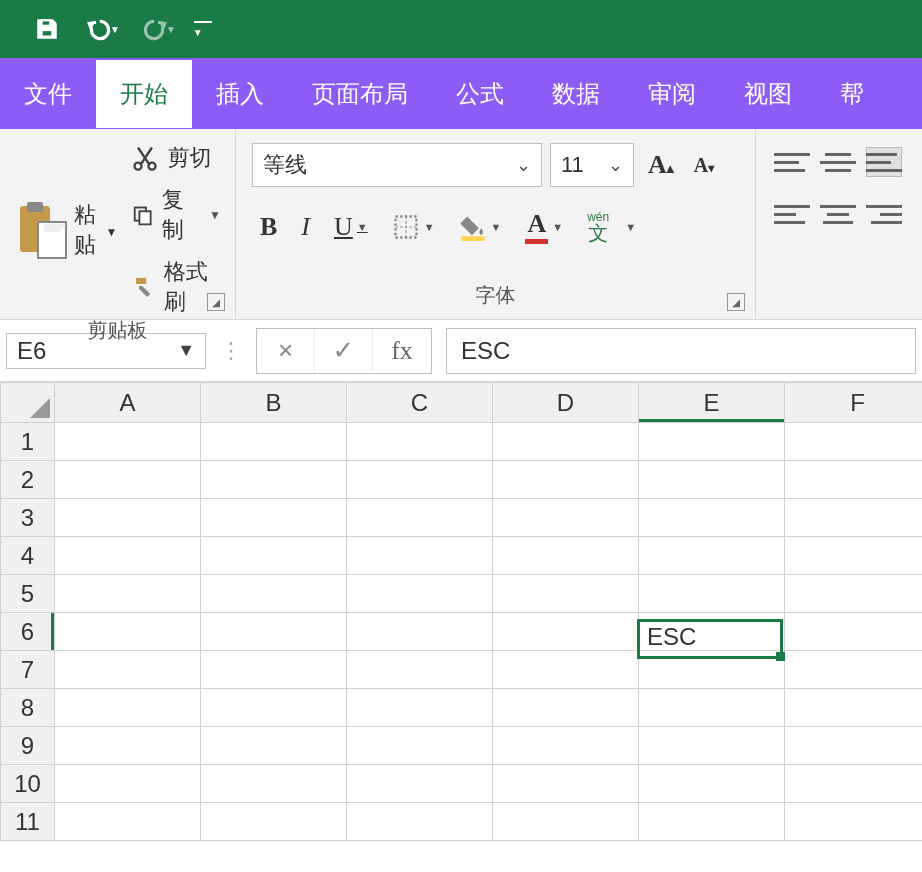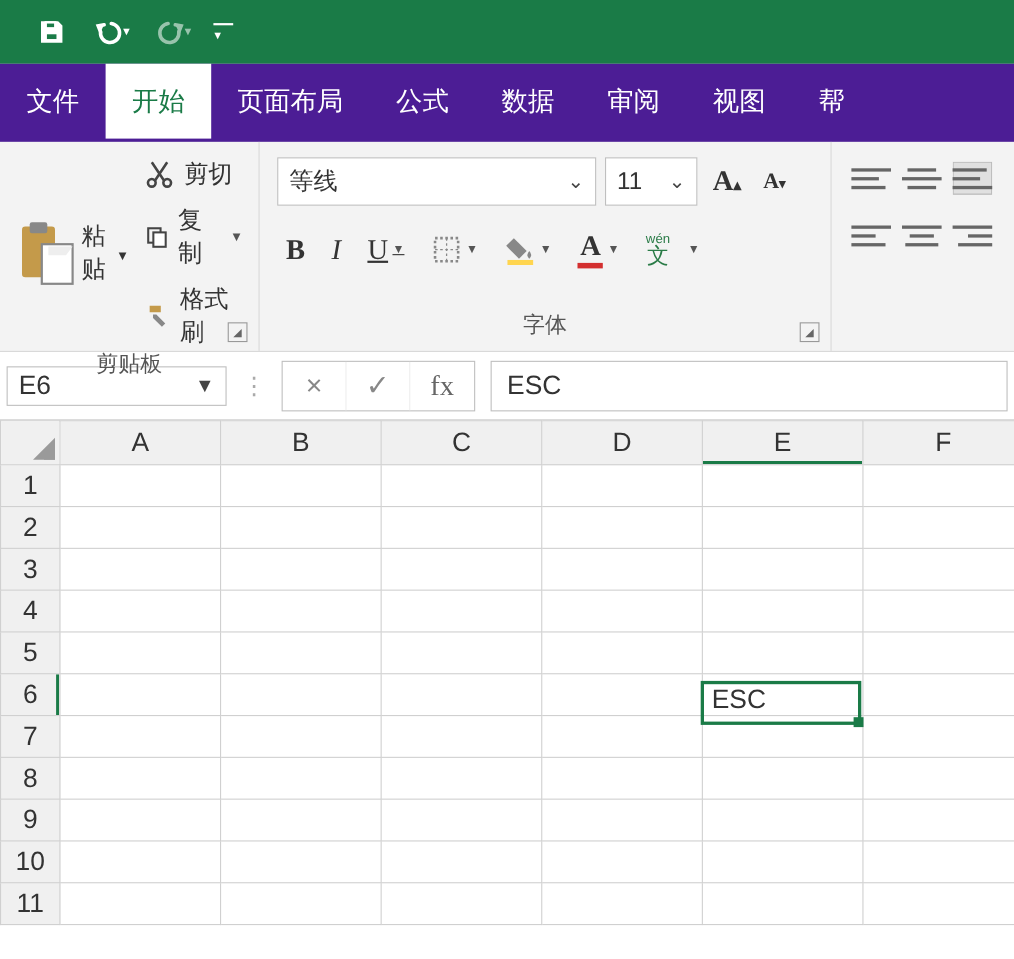--- a/index.html
+++ b/index.html
@@ -22,24 +22,24 @@
     gap: 18px;
   }
   .qat-btn { color: #fff; width: 34px; height: 34px; display:flex; align-items:center; justify-content:center; cursor:pointer; }
   .qat-btn svg { width: 26px; height: 26px; }
   .qat-drop { color: #fff; font-size: 10px; margin-left: -10px; }
   .qat-line { color:#fff; width:18px; height:2px; background:#fff; align-self:center;}
   .qat-group { display:flex; align-items:center; gap:4px; }
 
   
   .tab-bar {
-    background: #4c1d95;
+    background: #8b5cf6;
     height: 71px;
     display: flex;
-    align-items: flex-start;
+    align-items: center;
   }
   .tab {
     color: #fff;
     font-size: 24px;
     padding: 18px 24px 18px;
     cursor: pointer;
   }
   .tab.active {
     background: #ffffff;
     color: #1a7b47;
@@ -249,20 +249,21 @@
   </div>
   <div class="qat-group" style="flex-direction:column;align-items:center;gap:4px;">
     <div class="qat-line"></div>
     <span class="qat-drop">▼</span>
   </div>
 </div>
 
 <div class="tab-bar">
   <div class="tab">文件</div>
   <div class="tab active">开始</div>
+  <div class="tab">插入</div>
   <div class="tab">页面布局</div>
   <div class="tab">公式</div>
   <div class="tab">数据</div>
   <div class="tab">审阅</div>
   <div class="tab">视图</div>
   <div class="tab cut">帮</div>
 </div>
 
 <div class="ribbon">
 

